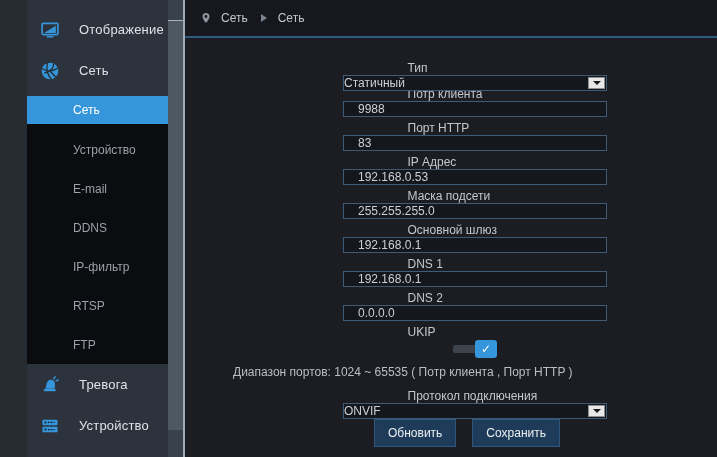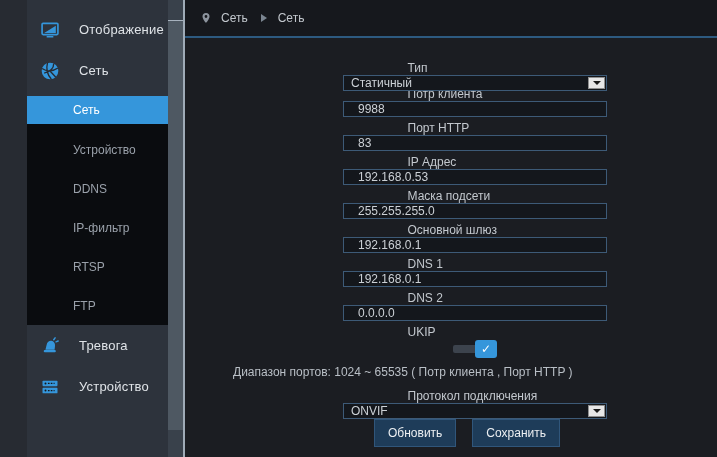--- a/index.html
+++ b/index.html
@@ -39,21 +39,21 @@
   
   .form { padding:23px 0 0 48px; }
   .row { display:flex; align-items:center; margin-bottom:4px;flex-direction:column; }
   .row.h20 { height:22px; }
   .flabel { width:135px; flex:0 0 auto; font-size:12px; color:#c3c8ce; white-space:nowrap; }
   .tinput { width:264px; height:16px; background:#14171c; border:1px solid #3d5a77;
             color:#ccd1d6; font-size:12px; padding:0 14px;
             font-family:"Liberation Sans","DejaVu Sans",sans-serif; outline:none; }
   .select { position:relative; width:264px; height:22px; background:#14171c;
             border:1px solid #3d5a77; display:flex; align-items:center;
-            padding-left:7px; color:#ccd1d6; font-size:12px; cursor:pointer; }
+            color:#ccd1d6; font-size:12px; cursor:pointer; }
   .sel-btn { position:absolute; right:1px; top:1px; bottom:1px; width:17px;
              background:#e7e7e7; border:1px solid #8f8f8f;
              display:flex; align-items:center; justify-content:center; }
   .sel-tri { width:0; height:0; border-top:4px solid #1a1a1a;
              border-left:4px solid transparent; border-right:4px solid transparent; }
   
   .toggle { display:flex; align-items:center; height:20px; cursor:pointer; }
   .tg-track { width:24px; height:8px; background:#3c434d; border-radius:2px; }
   .tg-knob { width:22px; height:18px; margin-left:-2px; background:#3596db; border-radius:3px;
              display:flex; align-items:center; justify-content:center;
@@ -88,20 +88,21 @@
           <circle cx="12" cy="12" r="10" fill="#3596db"></circle>
           <path d="M2.5 9 C 8 13, 16 12.5, 21.5 8.5 M9 2.3 C 7.2 9, 8.5 16, 13.5 21.6 M16.5 3 C 16.5 8, 13 12.5, 5 14.5 M12 12 L 19 19.5" stroke="#272b32" stroke-width="1.6" fill="none"></path>
         </svg>
       </span>
       <span class="glabel">Сеть</span>
     </div>
 
     <div class="submenu">
       <div class="submenu-item active">Сеть</div>
       <div class="submenu-item">Устройство</div>
+      <div class="submenu-item">E-mail</div>
       <div class="submenu-item">DDNS</div>
       <div class="submenu-item">IP-фильтр</div>
       <div class="submenu-item">RTSP</div>
       <div class="submenu-item">FTP</div>
     </div>
 
     <div class="group">
       <span class="gicon">
         <svg viewBox="0 0 24 24" width="20" height="20">
           <path d="M6.5 16.5 L8 10.5 a5 5.5 0 0 1 10 1.5 l-0.5 4.5 z" fill="#3596db"></path>

